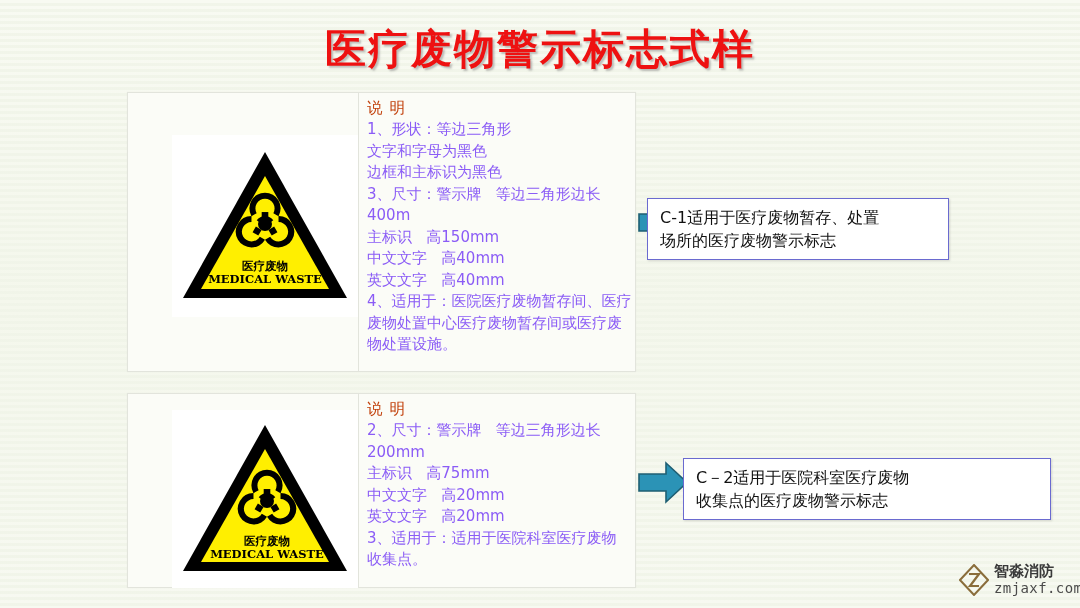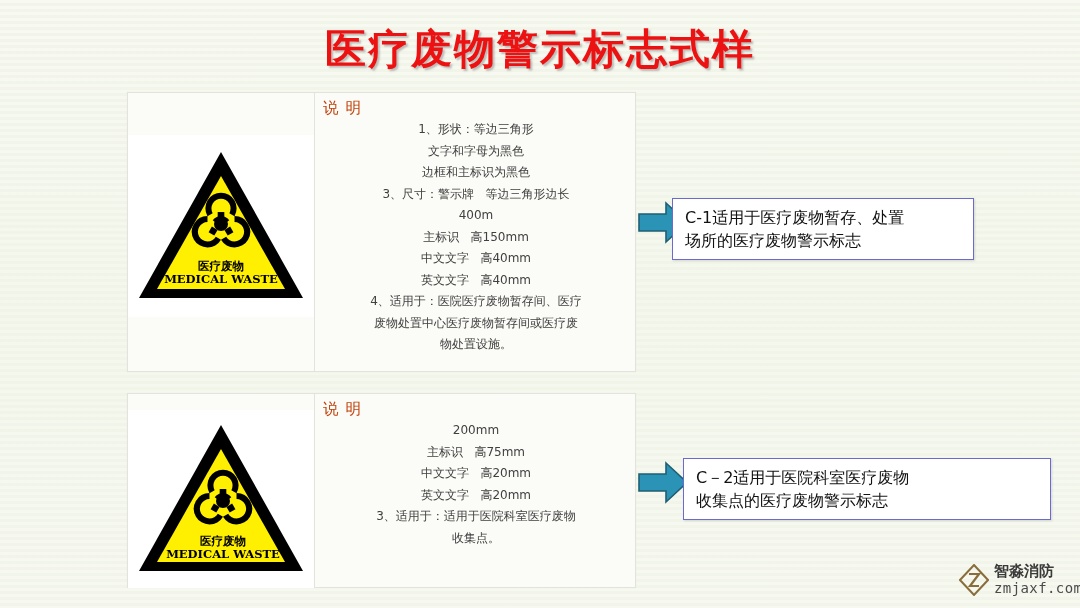--- a/index.html
+++ b/index.html
@@ -61,20 +61,21 @@
   .cell-image {
     width: 187px;
     box-sizing: border-box;
     border-right: 1px solid #e2e4dc;
     display: flex;
     align-items: flex-start;
     justify-content: center;
     padding-top: 0px;
     background: #fbfcf7;
     flex: none;
+    margin-left: 44px;
   }
   .cell-text {
     flex: 1 1 auto;
     box-sizing: border-box;
     padding: 5px 6px 4px 8px;
     overflow: hidden;
   }
 
   
   .sign-wrap {
@@ -92,46 +93,45 @@
   .desc-head {
     text-align: left;
     font-size: 15.5px;
     color: #c2410c;
     letter-spacing: 1px;
     line-height: 20px;
     margin-bottom: 1px;
     padding-right: 30px;
   }
   .desc-line {
-    font-size: 12px;
-    color: #404040;
+    font-size: 15px;
+    color: #8b5cf6;
     line-height: 21.5px;
     white-space: pre;
-    text-align: center;
   }
 
   
   .arrow {
     position: absolute;
     width: 52px;
     height: 45px;
   }
   #arrow-1 { left: 637px; top: 200px; }
   #arrow-2 { left: 637px; top: 460px; }
 
   
   .callout {
     position: absolute;
     background: #ffffff;
     border: 1.5px solid #6a6ad0;
     box-sizing: border-box;
     padding: 7px 10px 7px 12px;
     box-shadow: 1px 1px 2px rgba(120,120,120,0.25);
   }
-  #callout-1 { left: 672px; top: 198px; width: 302px; }
+  #callout-1 { left: 647px; top: 198px; width: 302px; }
   #callout-2 { left: 683px; top: 458px; width: 368px; }
   .callout-line {
     font-size: 16px;
     color: #111;
     line-height: 23px;
     white-space: pre;
   }
 
   
   #watermark {
@@ -237,20 +237,21 @@
             <path d="M-9,-4 a11,11 0 0 1 18,0 l-3,2 a8,8 0 0 0 -12,0 Z"></path>
           </g>
           <text x="88" y="126" font-family="DejaVu Sans, Liberation Sans, sans-serif" font-size="11.5" font-weight="bold" fill="#000" text-anchor="middle">医疗废物</text>
           <text x="88" y="139" font-family="DejaVu Serif, Liberation Serif, serif" font-size="11.5" font-weight="bold" fill="#000" text-anchor="middle">MEDICAL WASTE</text>
         </svg>
       </div>
     </div>
 
     <div class="cell-text">
       <div class="desc-head">说        明</div>
+      <div class="desc-line">2、尺寸：警示牌   等边三角形边长</div>
       <div class="desc-line">200mm</div>
       <div class="desc-line">主标识   高75mm</div>
       <div class="desc-line">中文文字   高20mm</div>
       <div class="desc-line">英文文字   高20mm</div>
       <div class="desc-line">3、适用于：适用于医院科室医疗废物</div>
       <div class="desc-line">收集点。</div>
     </div>
   </div>
 
   <svg class="arrow" id="arrow-2" viewBox="0 0 52 45">

